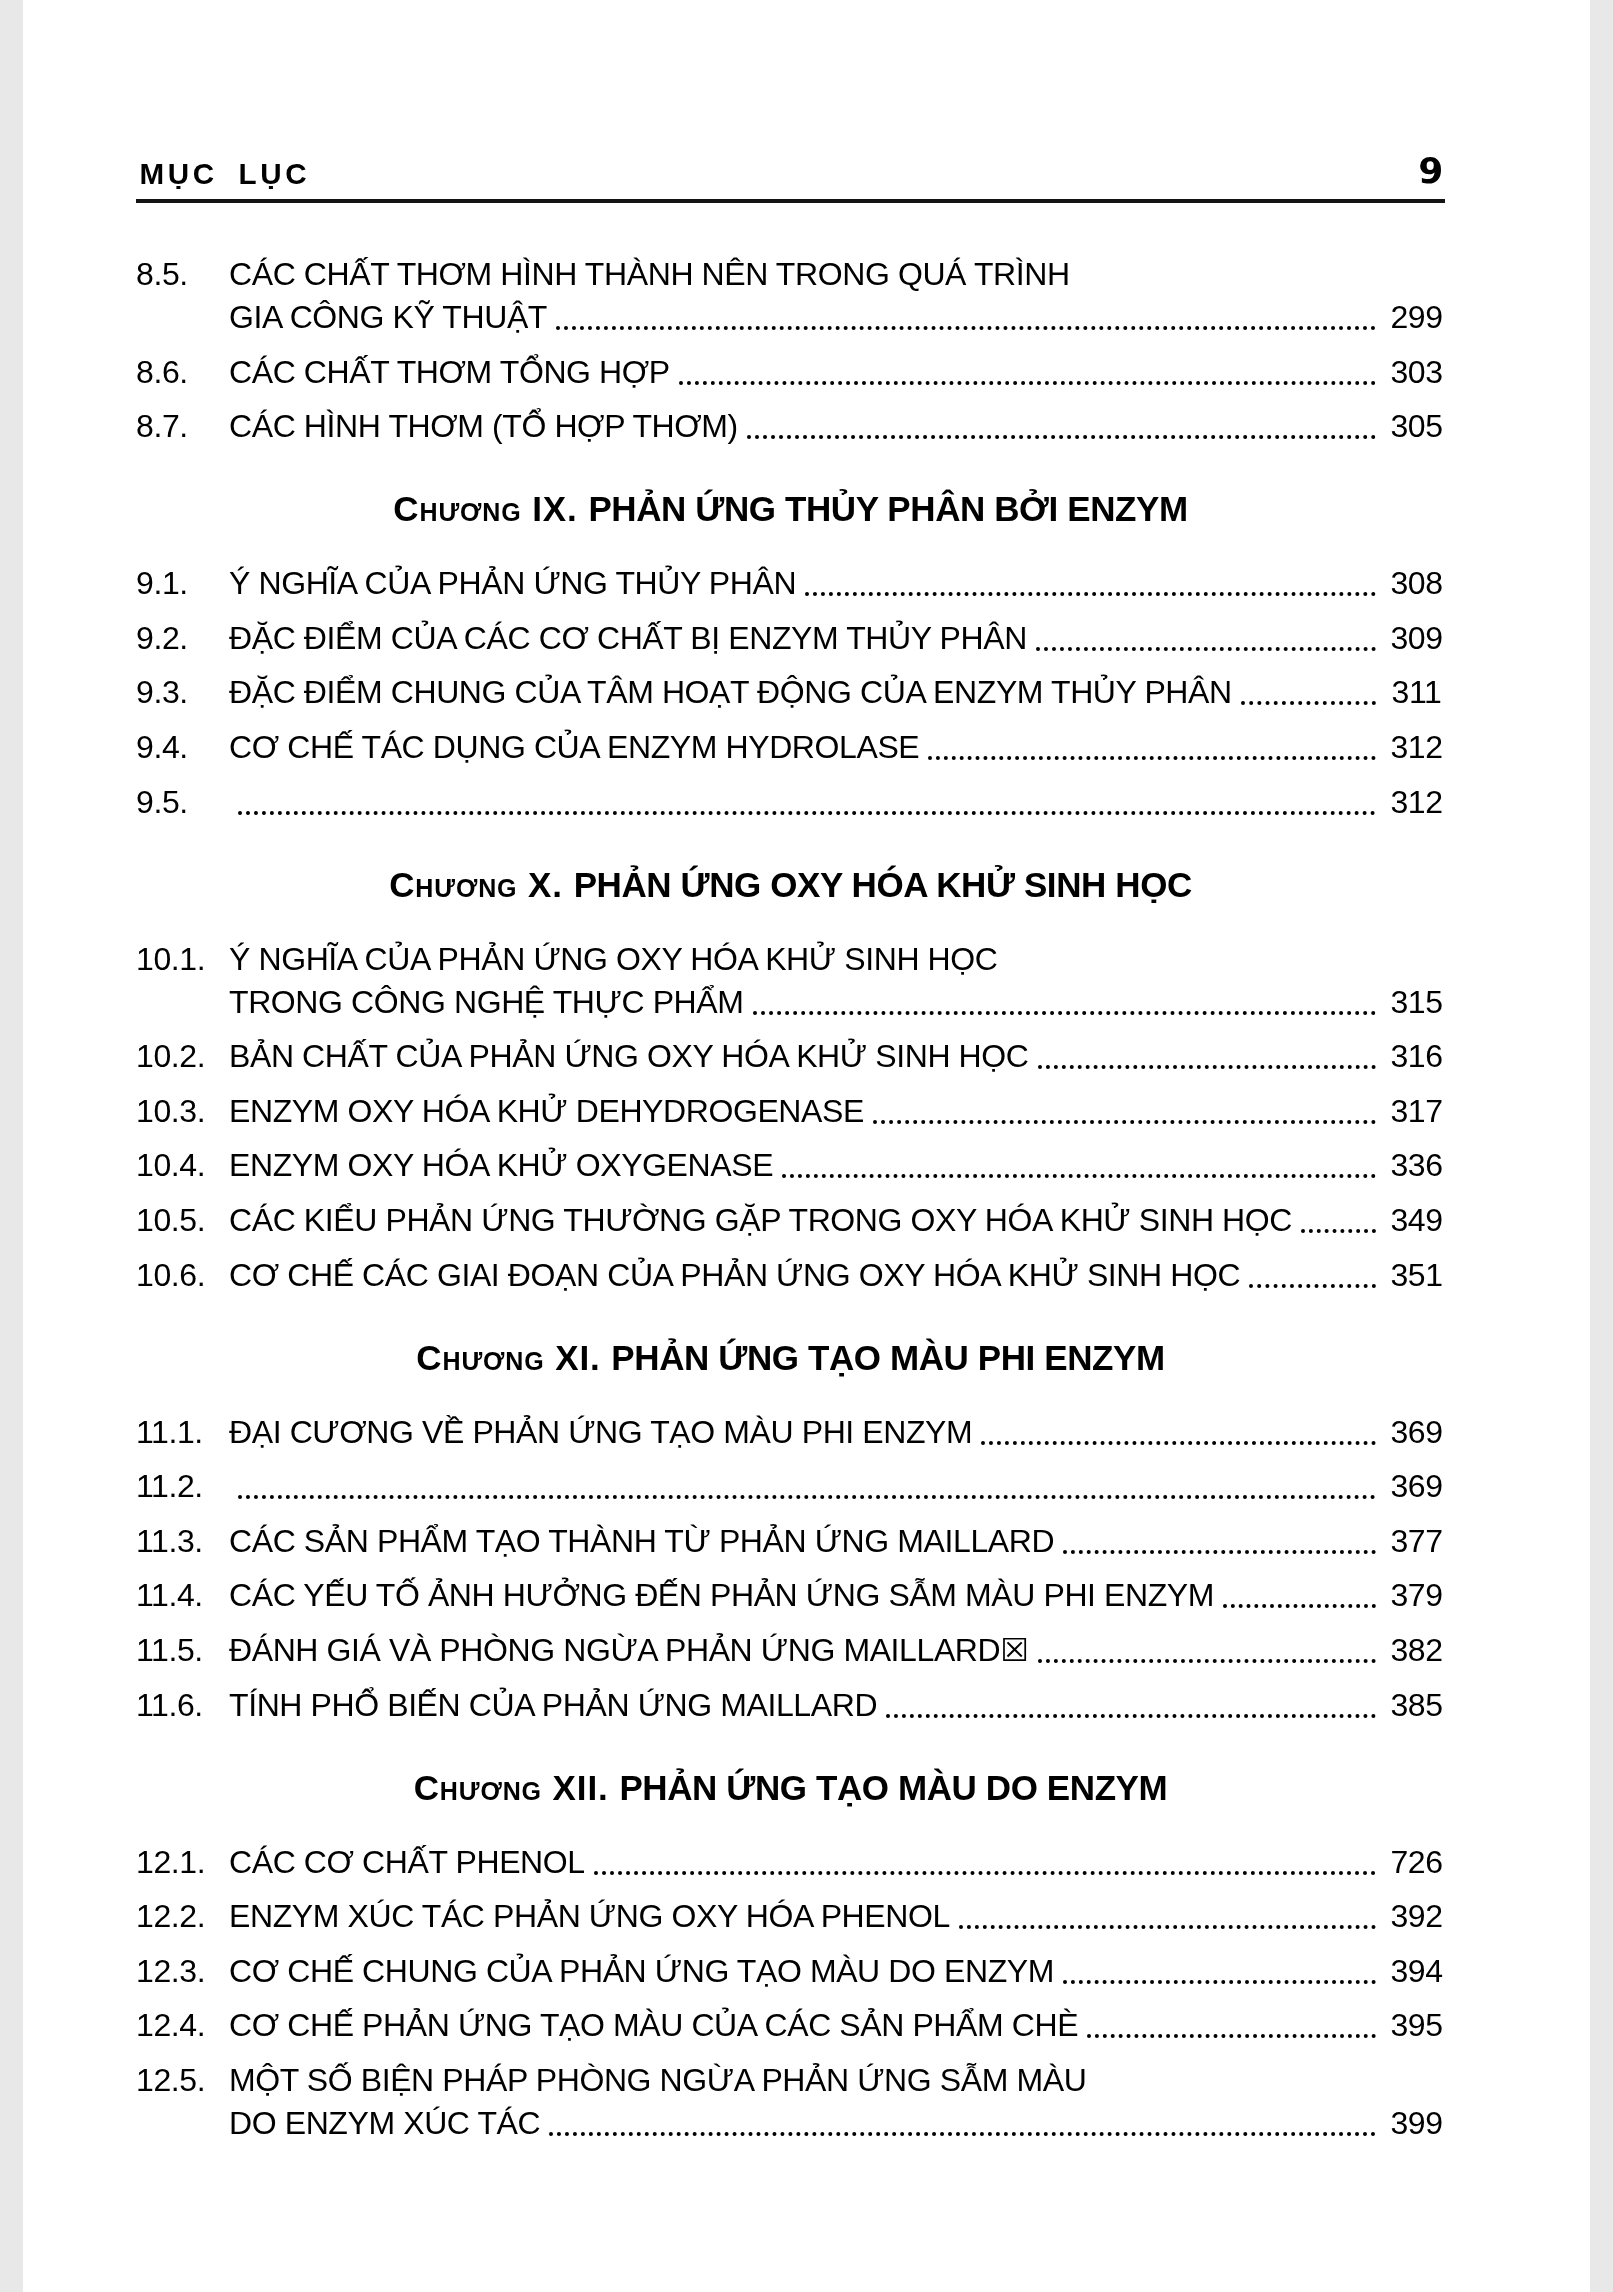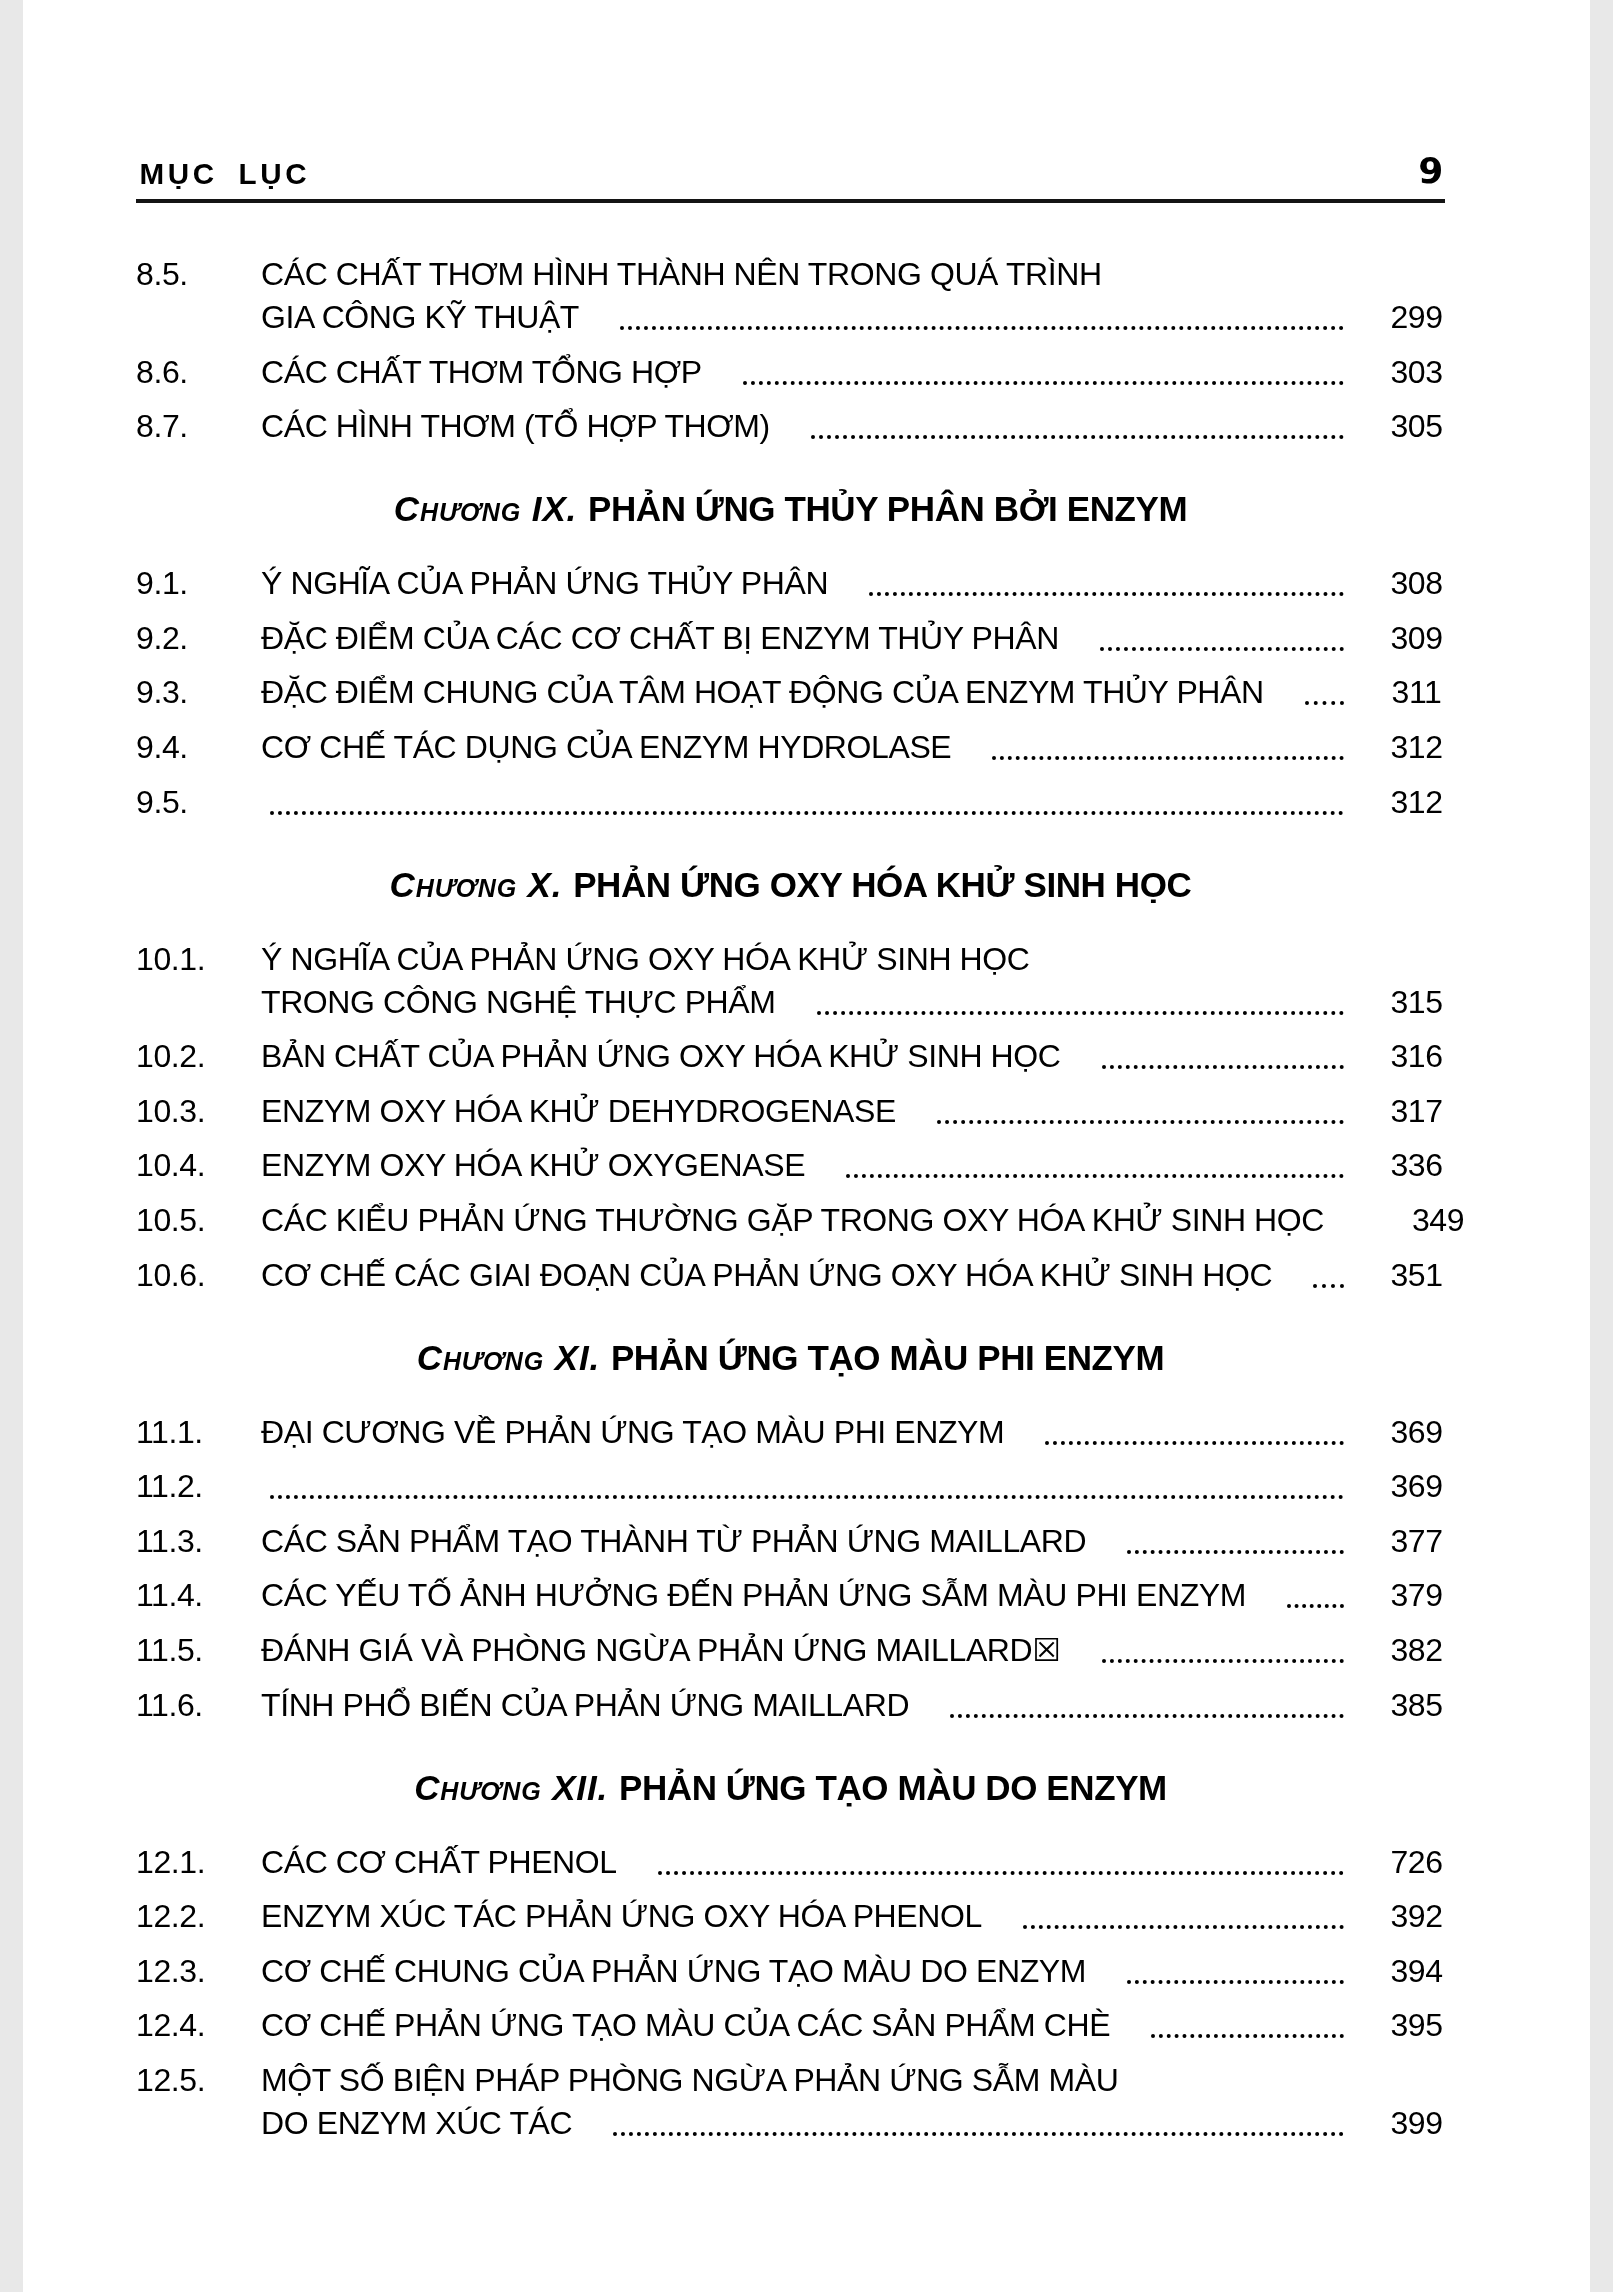--- a/index.html
+++ b/index.html
@@ -37,21 +37,20 @@
   
   .toc { padding-top: 50px; }
   .entry { margin-bottom: 11.6px; }
   .row {
     display: flex;
     flex-wrap: nowrap;
     align-items: baseline;
     font-size: 32px;
     line-height: 43px;
     letter-spacing: -0.4px;
-    gap: 32px;
   }
   .sec    { flex: 0 0 93px; }
   .indent { flex: 0 0 93px; }
   .title  { white-space: nowrap; flex: 0 0 auto; }
   .dots {
     flex: 1 1 0;
     min-width: 0;
     align-self: flex-end;
     border-bottom: 4px dotted #000;
     margin: 0 12.5px 9px 9px;
@@ -67,21 +66,20 @@
     font-weight: bold;
     font-size: 35px;
     line-height: 43px;
     margin: 39px 0 32px 0;
     letter-spacing: 0;
   }
   .chap-label {
     font-variant: small-caps;
     letter-spacing: 0.9px;
     margin-right: 10.7px;
-    font-style: italic;
   }
   .chap-title { letter-spacing: -0.4px; text-align: right; }
 </style>
 </head>
 <body>
 
 <div class="page">
 
   <div class="header">
     <span class="header-title">MỤC LỤC</span>

